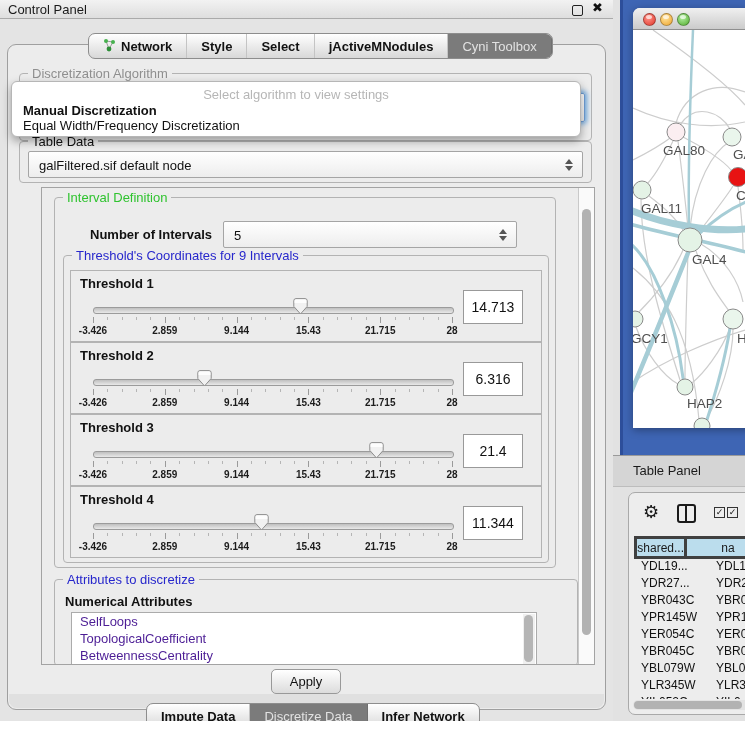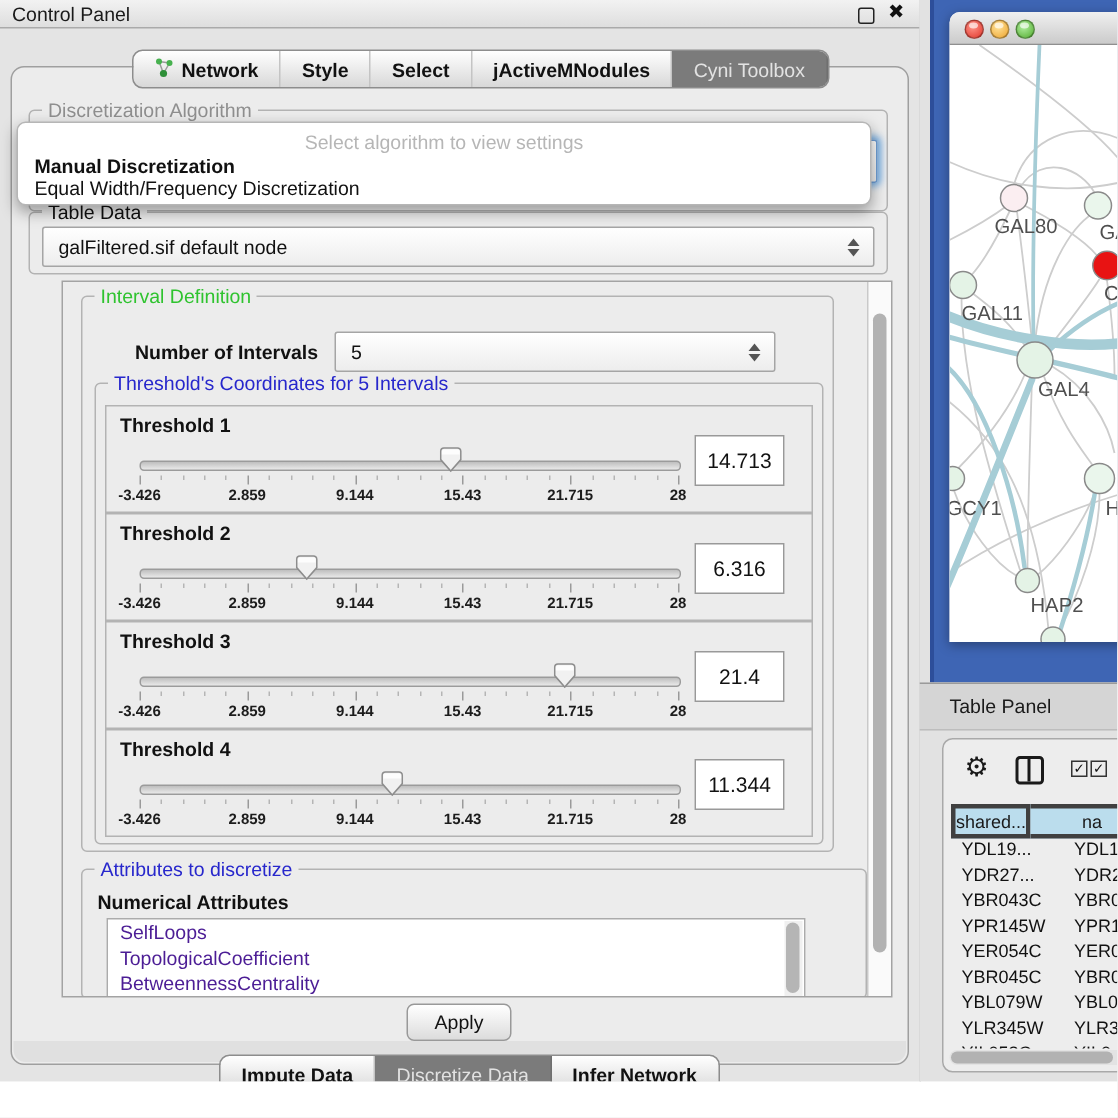--- a/index.html
+++ b/index.html
@@ -171,21 +171,21 @@
 
       <div id="viewport">
         <div id="interval-group" class="group">
           <span class="gtitle g-green">Interval Definition</span>
           <span id="noi-label">Number of Intervals</span>
           <div id="noi-combo" class="combo">
             <span class="cv">5</span>
             <span class="stepper"></span>
           </div>
           <div id="thr-group" class="group">
-            <span class="gtitle g-blue">Threshold's Coordinates for 5 Intervals</span>
+            <span class="gtitle g-blue">Threshold's Coordinates for 9 Intervals</span>
             <div id="threshold-stack">
                 <div class="thr-panel" style="top: 14px;">
                   <div class="thr-label">Threshold 1</div>
                   <div class="thr-track"></div>
                   <div class="tick major" style="left: 22px;"></div>
                   <div class="tick minor" style="left: 36.36px;"></div>
                   <div class="tick minor" style="left: 50.72px;"></div>
                   <div class="tick minor" style="left: 65.08px;"></div>
                   <div class="tick minor" style="left: 79.44px;"></div>
                   <div class="tick major" style="left: 93.8px;"></div>

